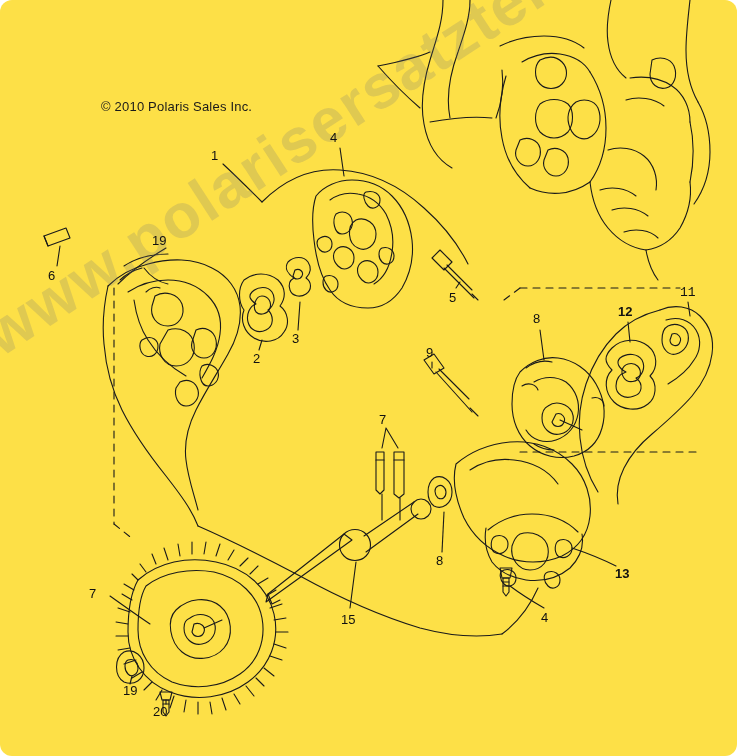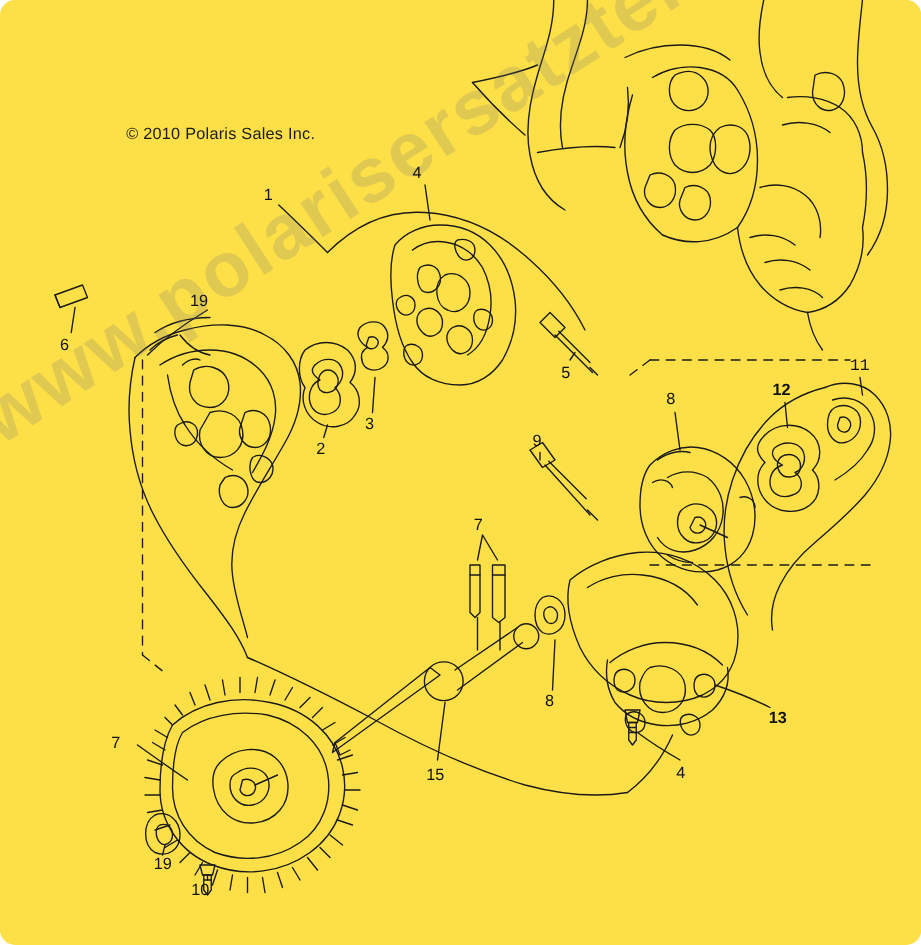--- a/index.html
+++ b/index.html
@@ -329,17 +329,17 @@
   <div class="callout" style="left:379px; top:412px;">7</div>
   <div class="callout" style="left:436px; top:553px;">8</div>
   <div class="callout" style="left:426px; top:345px;">9</div>
   <div class="callout" style="left:533px; top:311px;">8</div>
   <div class="callout" style="left:680px; top:285px;font-family:Liberation Mono, monospace;">11</div>
   <div class="callout" style="left:618px; top:304px;font-weight:bold;">12</div>
   <div class="callout" style="left:615px; top:566px;font-weight:bold;">13</div>
   <div class="callout" style="left:541px; top:610px;">4</div>
   <div class="callout" style="left:341px; top:612px;">15</div>
   <div class="callout" style="left:89px;  top:586px;">7</div>
-  <div class="callout" style="left:153px; top:704px;">10</div>
+  <div class="callout" style="left:153px; top:704px;">20</div>
   <div class="callout" style="left:123px; top:683px;">19</div>
   <div class="callout" style="left:152px; top:233px;">19</div>
 
 </div>
 
 </body></html>

